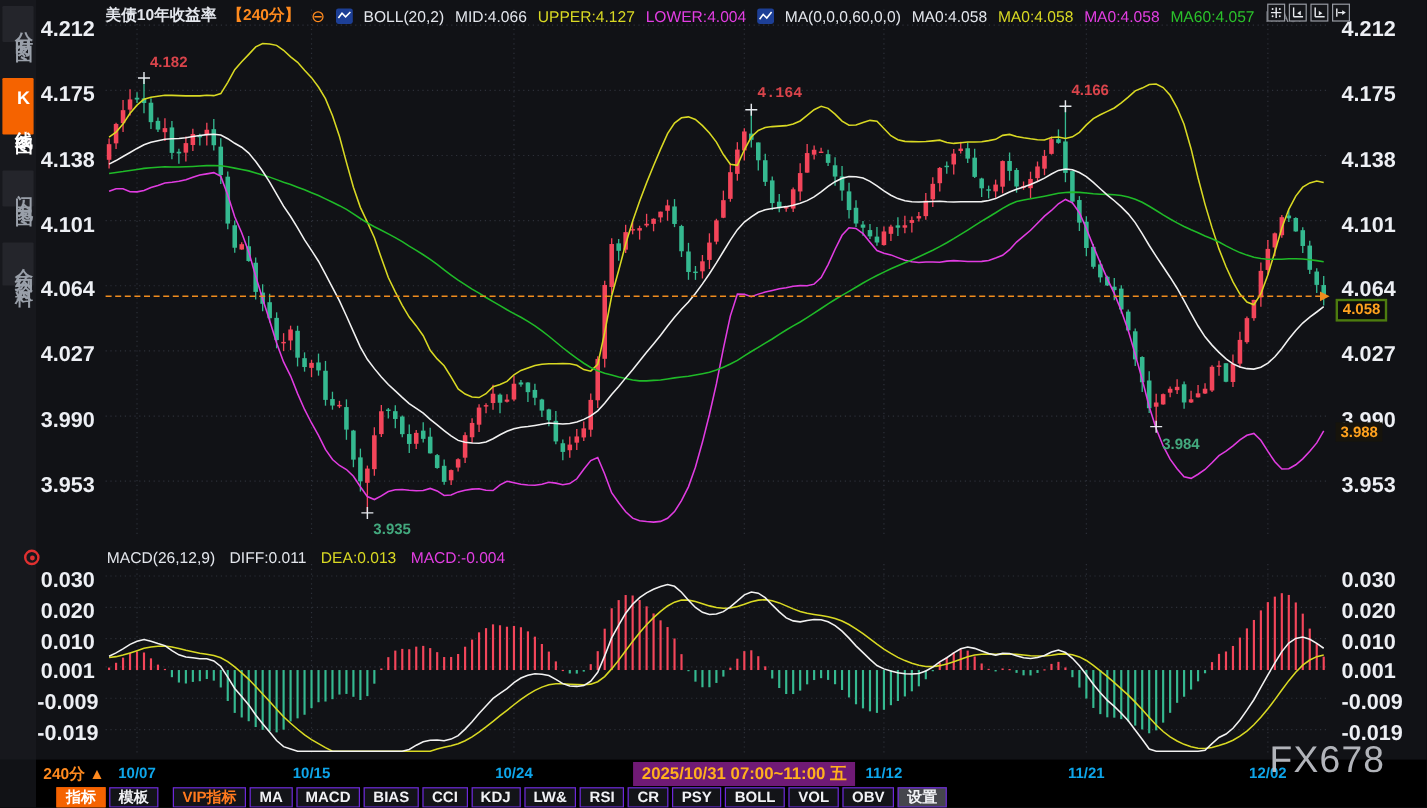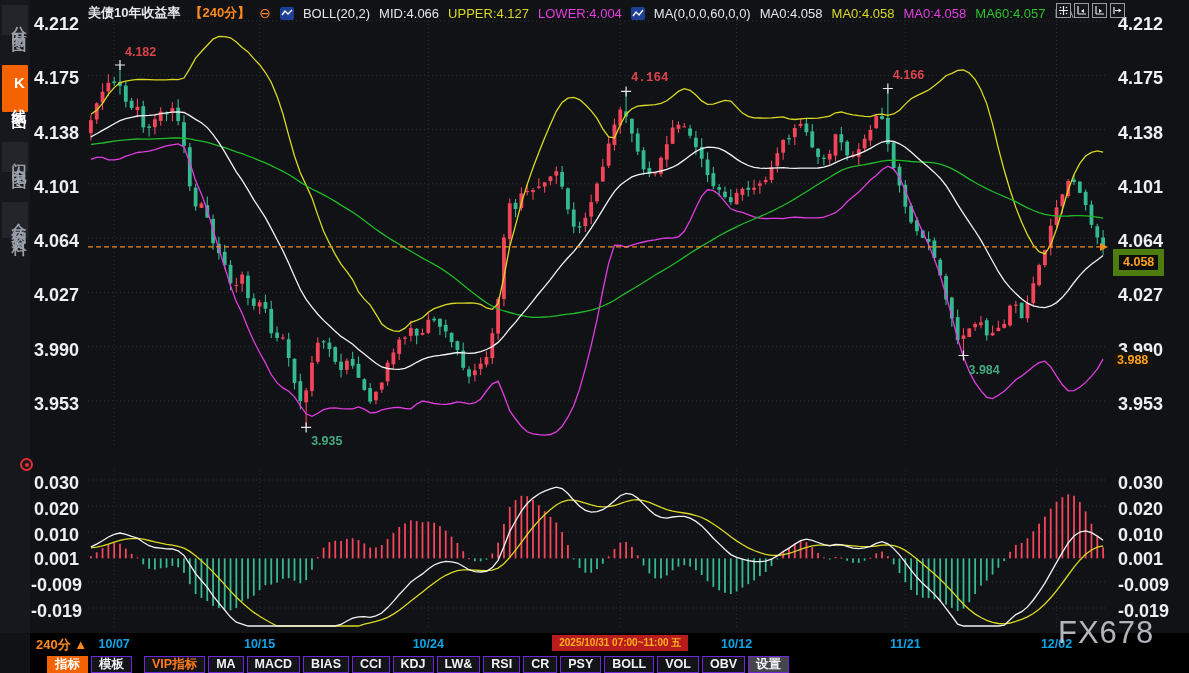--- a/index.html
+++ b/index.html
@@ -29,40 +29,40 @@
   .tool-icon{width:13px;height:13px;border:1px solid #989ba3;background:#15161a;display:flex;
              align-items:center;justify-content:center;cursor:pointer;}
 
   
   .ylab{position:absolute;width:48px;font-size:18px;font-weight:bold;color:#edeff4;z-index:4;}
   .ylab.left{left:31px;text-align:right;}
   .ylab.right{left:1118px;text-align:left;}
 
   
   .price-tag{position:absolute;left:1113px;font-size:12.5px;font-weight:bold;color:#ffa21e;z-index:5;}
-  #tag-current{border:6px solid #4d7c0f;background:#0c0c0c;padding:0px 4px;line-height:15px;}
+  #tag-current{border:2px solid #4d7c0f;background:#0c0c0c;padding:0px 4px;line-height:15px;}
   #tag-secondary{background:#17140c;padding:1px 4px;}
 
   
   .annot{position:absolute;font-size:12.5px;font-weight:bold;z-index:4;}
 
   
   #macd-header{position:absolute;left:89px;top:457px;display:flex;gap:12px;font-size:13px;z-index:5;}
   #macd-marker{position:absolute;left:20px;top:458px;width:9px;height:9px;border:2px solid #e03030;
                border-radius:50%;z-index:5;}
   #macd-marker:after{content:"";position:absolute;left:2.5px;top:2.5px;width:4px;height:4px;
                background:#e03030;border-radius:50%;}
 
   
   #time-row{position:absolute;left:30px;top:633px;width:1159px;height:22px;background:#000;}
   #period-label{position:absolute;left:6px;top:3px;color:#ff8a1e;font-size:13px;font-weight:bold;}
   .date-lab{position:absolute;top:4px;transform:translateX(-50%);color:#0ea5e9;
             font-size:12.5px;font-weight:bold;}
-  #date-highlight{position:absolute;top:2px;transform:translateX(-50%);background:#b91c1c;
-            color:#ffb01e;font-size:10px;font-weight:bold;padding:1px 7px;white-space:nowrap;}
+  #date-highlight{position:absolute;top:2px;transform:translateX(-50%);background:#701a75;
+            color:#ffb01e;font-size:14px;font-weight:bold;padding:1px 7px;white-space:nowrap;}
 
   
   #bottom-bar{position:absolute;left:30px;top:655px;width:1159px;height:18px;background:#000;
               display:flex;gap:3px;align-items:center;padding-left:17px;box-sizing:border-box;}
   .tb-btn{background:#131418;border:1px solid #6d28d9;color:#f0f1f4;font-size:12.5px;font-weight:bold;
           line-height:15px;padding:0 7px;cursor:pointer;white-space:nowrap;}
   .tb-btn.active{background:#f56300;border-color:#f56300;color:#fff;}
   .tb-btn.vip{color:#ff7a1e;margin-left:9px;}
   .tb-btn.settings{background:#45464c;}
 
@@ -742,28 +742,34 @@
 
   <div id="annots">
       <div class="annot" style="left: 124.994px; top: 45.016px; color: rgb(217, 68, 75);">4.182</div>
       <div class="annot" style="left: 631.086px; top: 71.4256px; color: rgb(217, 68, 75); font-family: Liberation Mono, monospace;">4.164</div>
       <div class="annot" style="left: 892.857px; top: 68.4912px; color: rgb(217, 68, 75);">4.166</div>
       <div class="annot" style="left: 311.143px; top: 434.414px; color: rgb(67, 169, 126);">3.935</div>
       <div class="annot" style="left: 968.48px; top: 362.522px; color: rgb(67, 169, 126);">3.984</div>
     </div>
 
   <div id="macd-marker"></div>
+  <div id="macd-header">
+    <span class="c-white">MACD(26,12,9)</span>
+    <span class="c-white">DIFF:0.011</span>
+    <span class="c-yellow">DEA:0.013</span>
+    <span class="c-magenta">MACD:-0.004</span>
+  </div>
 
   <div id="time-row">
     <span id="period-label">240分 ▲</span>
     <span id="date-highlight" style="left: 590.269px;">2025/10/31 07:00~11:00 五</span>
   <div class="date-lab" style="left: 84.1771px;">10/07</div>
       <div class="date-lab" style="left: 229.606px;">10/15</div>
       <div class="date-lab" style="left: 398.303px;">10/24</div>
-      <div class="date-lab" style="left: 706.611px;">10/12</div>
+      <div class="date-lab" style="left: 706.611px;">11/12</div>
       <div class="date-lab" style="left: 875.309px;">11/21</div>
       <div class="date-lab" style="left: 1026.55px;">12/02</div>
     </div>
 
   <div id="bottom-bar">
       <div class="tb-btn active">指标</div>
       <div class="tb-btn">模板</div>
       <div class="tb-btn vip">VIP指标</div>
       <div class="tb-btn">MA</div>
       <div class="tb-btn">MACD</div>

